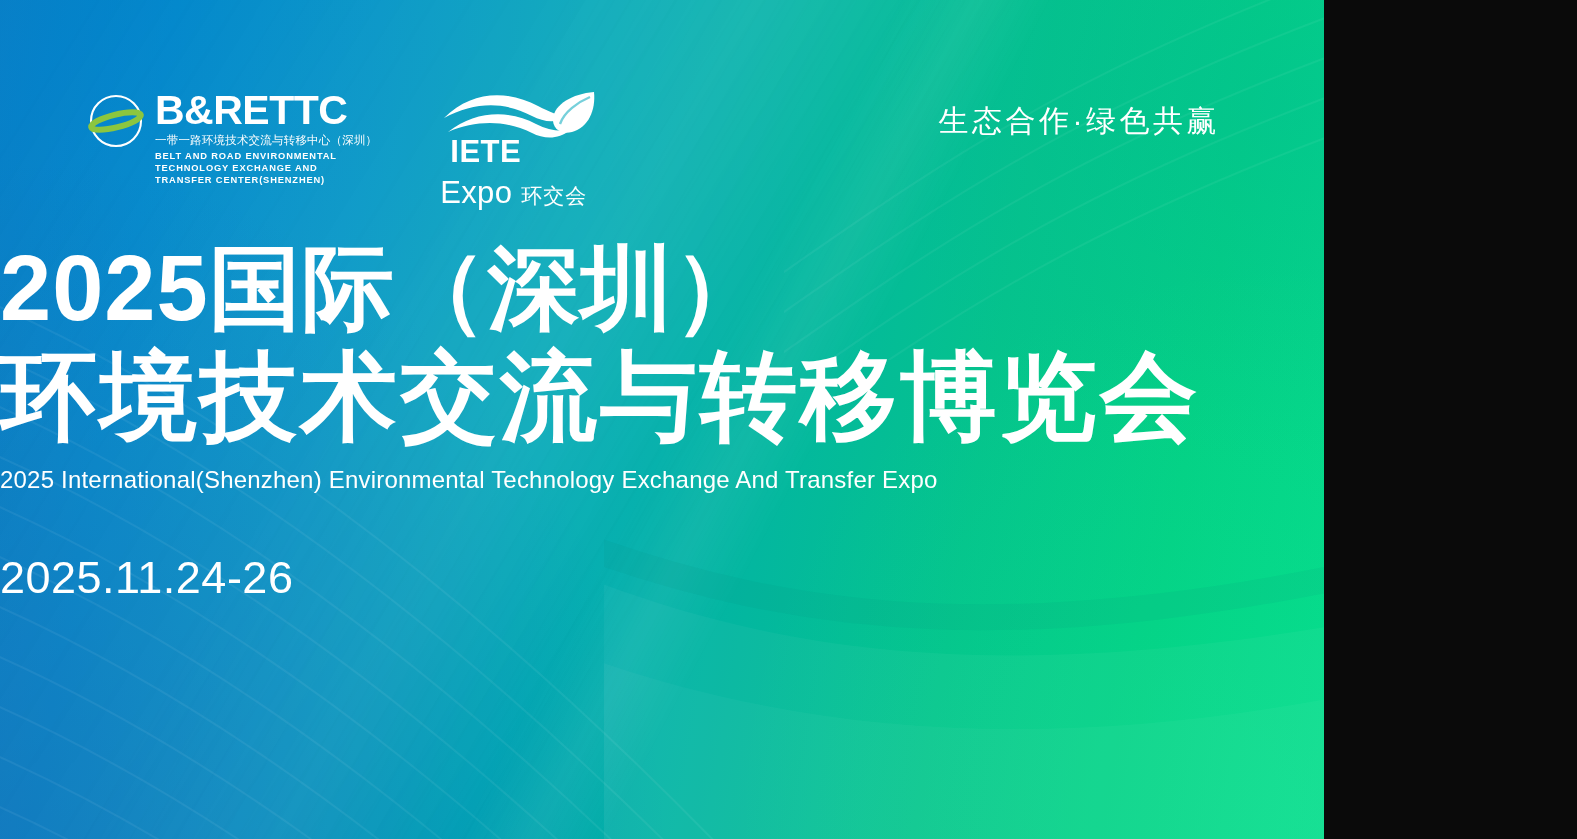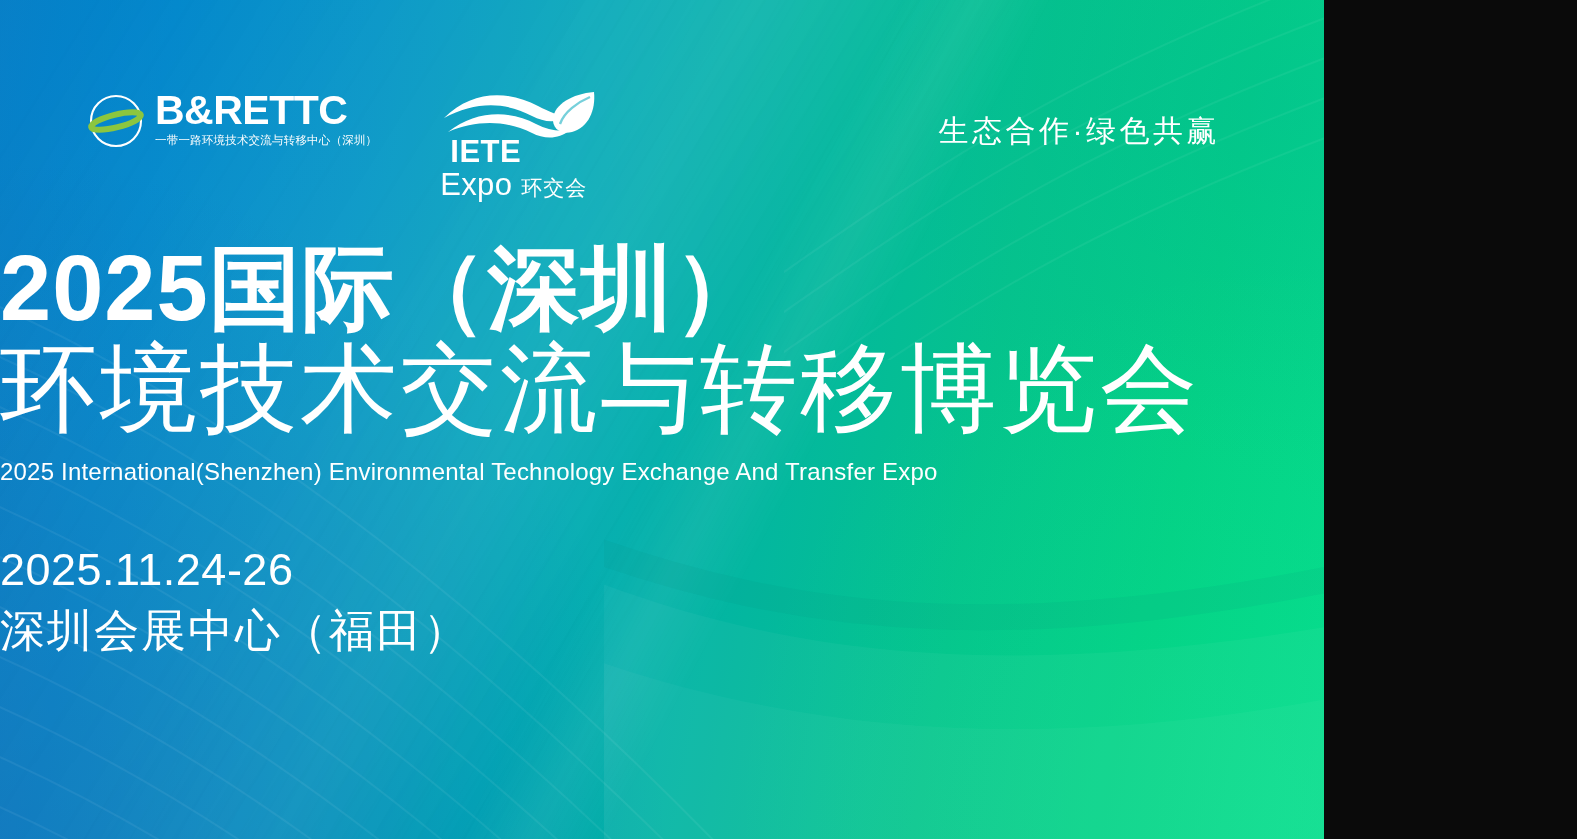--- a/index.html
+++ b/index.html
@@ -186,21 +186,21 @@
     letter-spacing: 0.5px;
     line-height: 1;
     margin-top: -8px;
     margin-left: 12px;
   }
   .iete-row2 {
     display: flex;
     align-items: baseline;
     gap: 9px;
     margin-left: 2px;
-    margin-top: 2px;
+    margin-top: 10px;
   }
   .iete-expo {
     color: #fff;
     font-size: 31px;
     font-weight: 400;
     letter-spacing: 0.3px;
     line-height: 1;
   }
   .iete-cn {
     color: #fff;
@@ -211,44 +211,45 @@
   }
 
   
   .slogan {
     color: #ffffff;
     font-size: 30px;
     font-weight: 400;
     letter-spacing: 3.5px;
     line-height: 1;
     white-space: nowrap;
-    margin-top: 28px;
+    margin-top: 18px;
   }
 
   
   .content {
     position: absolute;
     left: 0; right: 0;
     top: 240px;
     text-align: left;
     color: #fff;
   }
 
   .title-1 {
     font-size: 92px;
     font-weight: 700;
     line-height: 1.06;
     letter-spacing: 1px;
     white-space: nowrap;
   }
   .title-2 {
     font-size: 97px;
-    font-weight: 400;
+    font-weight: 700;
     line-height: 1.06;
     letter-spacing: 3px;
+    margin-top: 8px;
     white-space: nowrap;
   }
   .subtitle-en {
     font-size: 24px;
     font-weight: 400;
     letter-spacing: .2px;
     margin-top: 18px;
     white-space: nowrap;
   }
 
@@ -327,20 +328,21 @@
     <div class="logos">
 
       <div class="brettc">
         <svg class="brettc-mark" viewBox="0 0 56 56">
           <circle cx="28" cy="28" r="25" fill="none" stroke="#ffffff" stroke-width="2.1"></circle>
           <ellipse cx="28" cy="28" rx="25.5" ry="6.4" fill="none" stroke="#8cc63f" stroke-width="6" transform="rotate(-14 28 28)"></ellipse>
         </svg>
         <div class="brettc-text">
           <div class="brettc-word">B&amp;RETTC</div>
           <div class="brettc-cn">一带一路环境技术交流与转移中心（深圳）</div>
+          <div class="brettc-en">BELT AND ROAD ENVIRONMENTAL TECHNOLOGY EXCHANGE AND TRANSFER CENTER(SHENZHEN)</div>
         </div>
       </div>
 
       <div class="logo-divider"></div>
 
       <div class="iete">
         <svg class="iete-swoosh" viewBox="0 0 160 56">
 
           <path d="M6,30 C34,2 70,2 100,18 C112,24 120,28 130,28
                    C118,36 106,34 94,28 C66,13 36,14 6,30 Z" fill="#ffffff"></path>
@@ -364,17 +366,16 @@
     <div class="slogan">生态合作·绿色共赢</div>
   </div>
 
   <div class="content">
     <div class="title-1">2025国际（深圳）</div>
     <div class="title-2">环境技术交流与转移博览会</div>
     <div class="subtitle-en">2025 International(Shenzhen) Environmental Technology Exchange And Transfer Expo</div>
 
     <div class="meta">
       <div class="meta-date">2025.11.24-26</div>
-      <div class="meta-venue">深圳会展中心（福田）</div>
     </div>
   </div>
 
 </div>
 
 </body></html>

